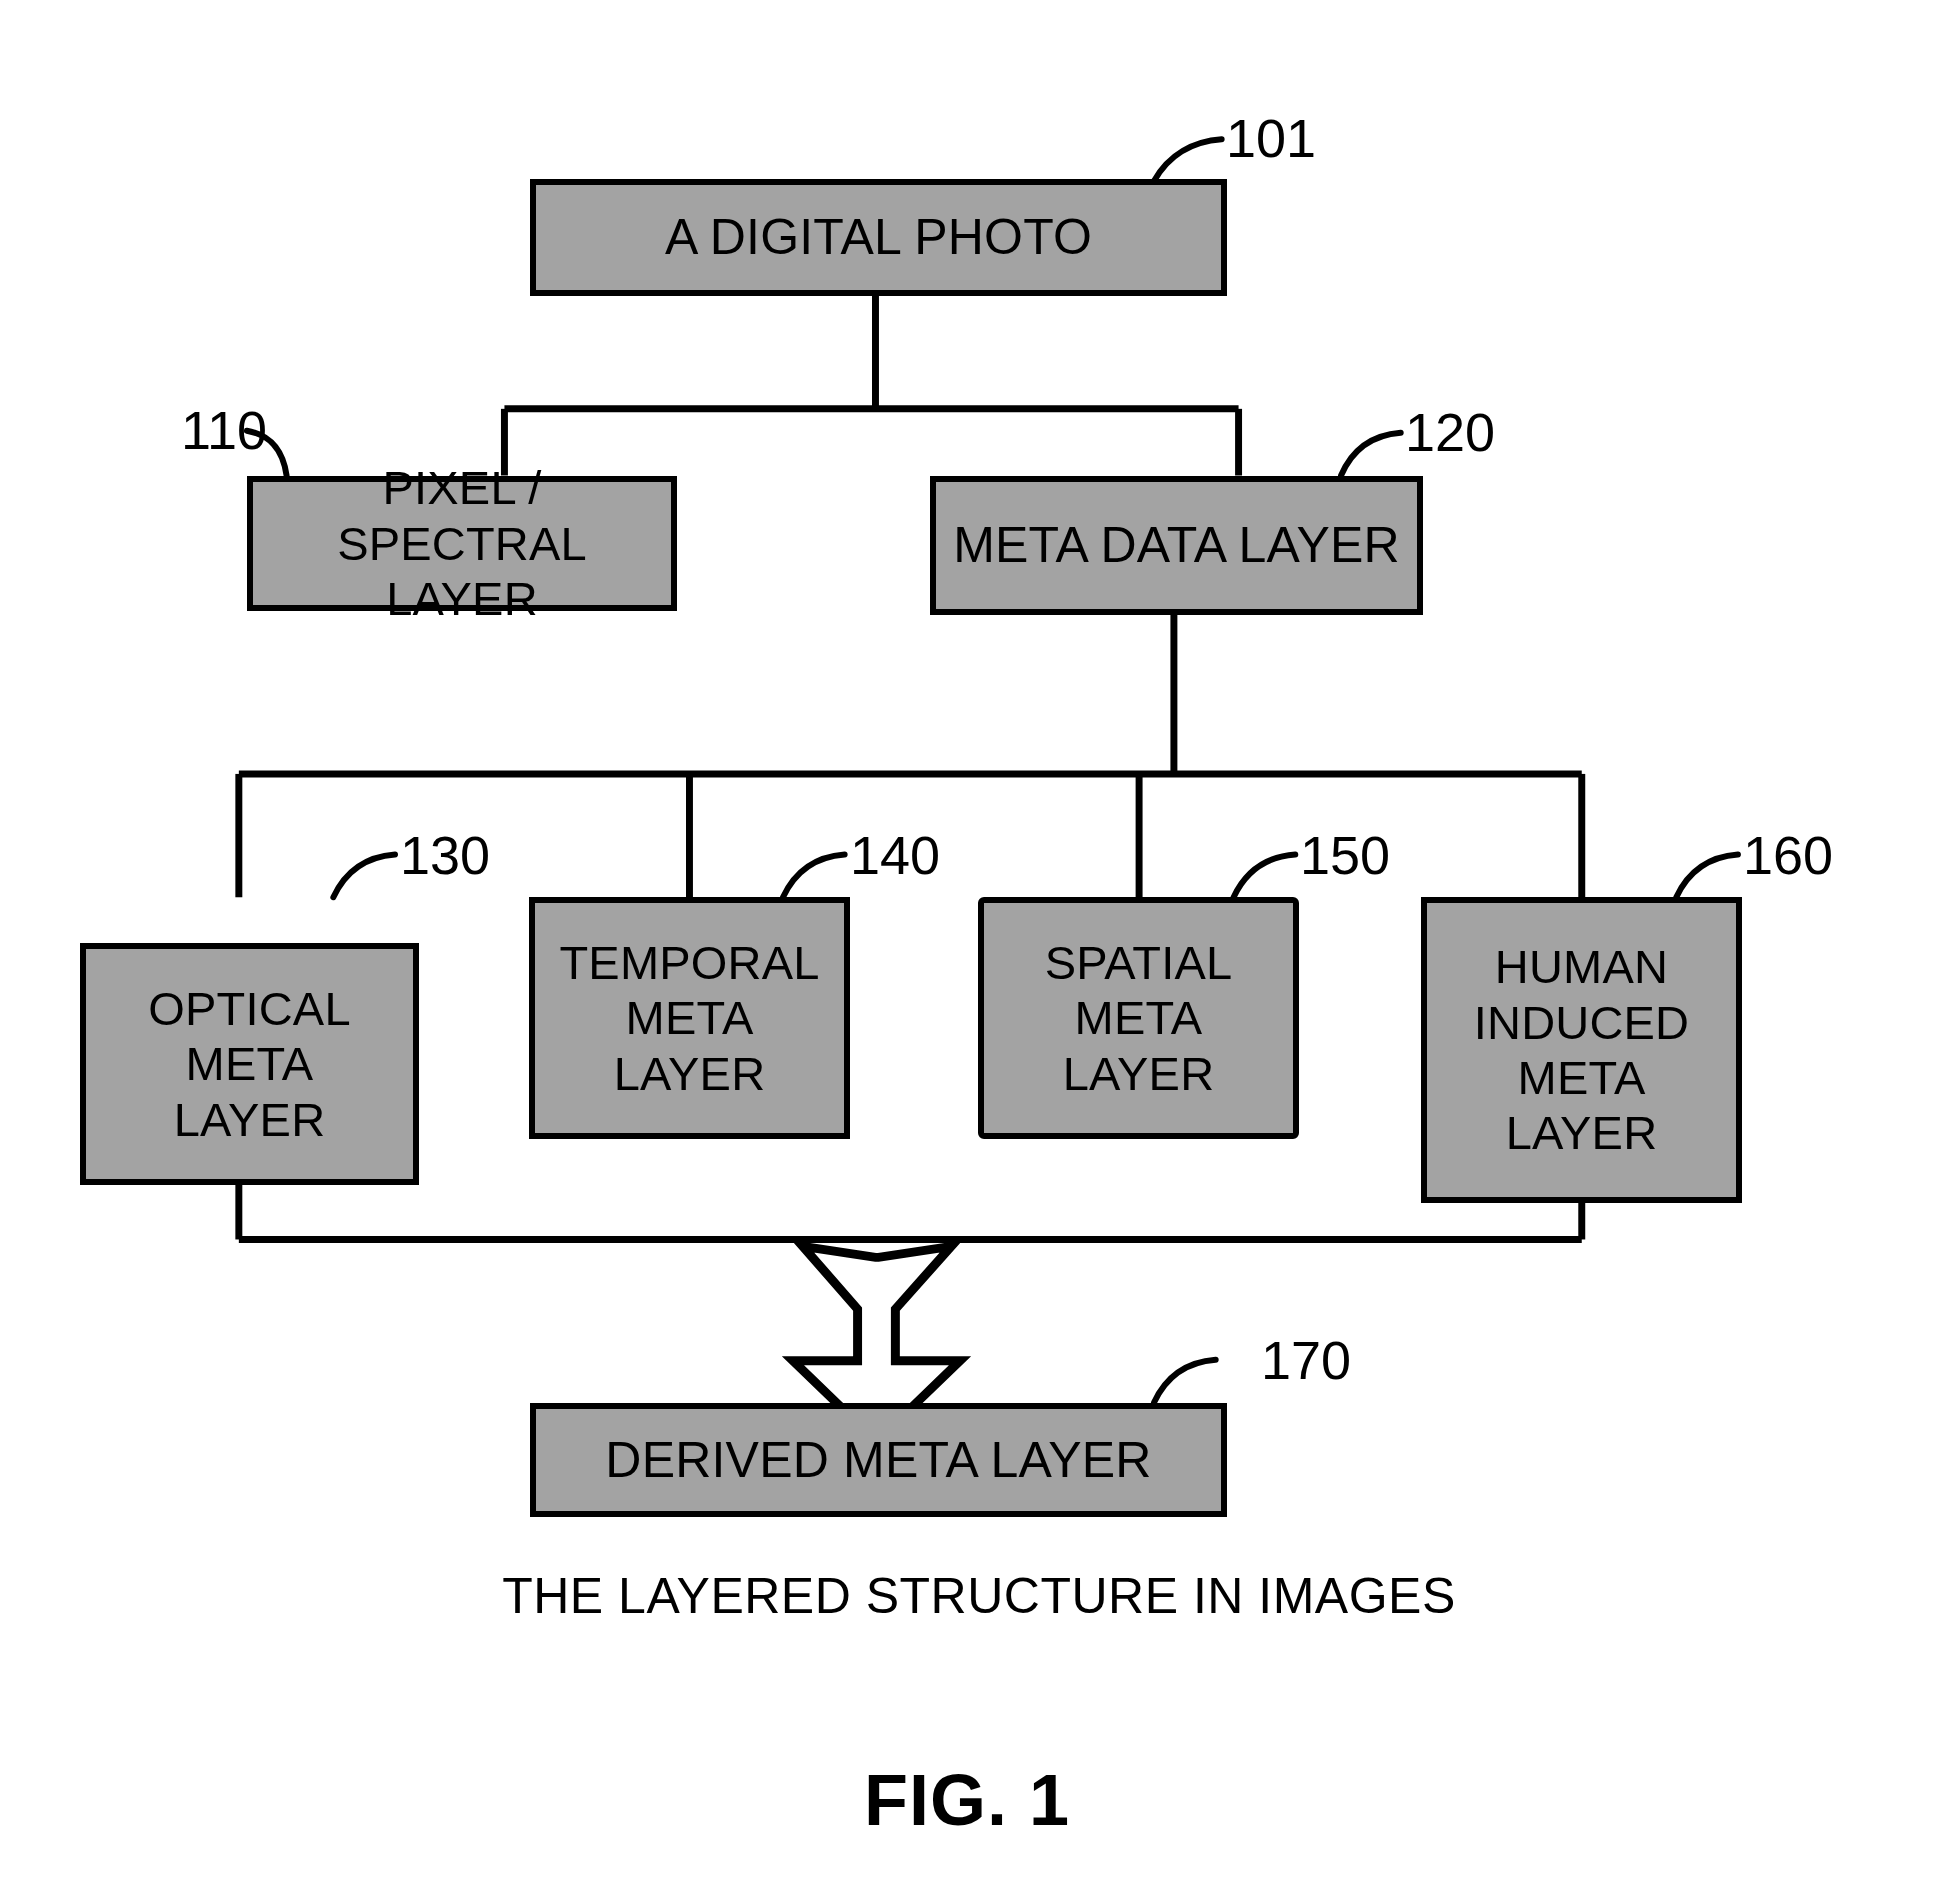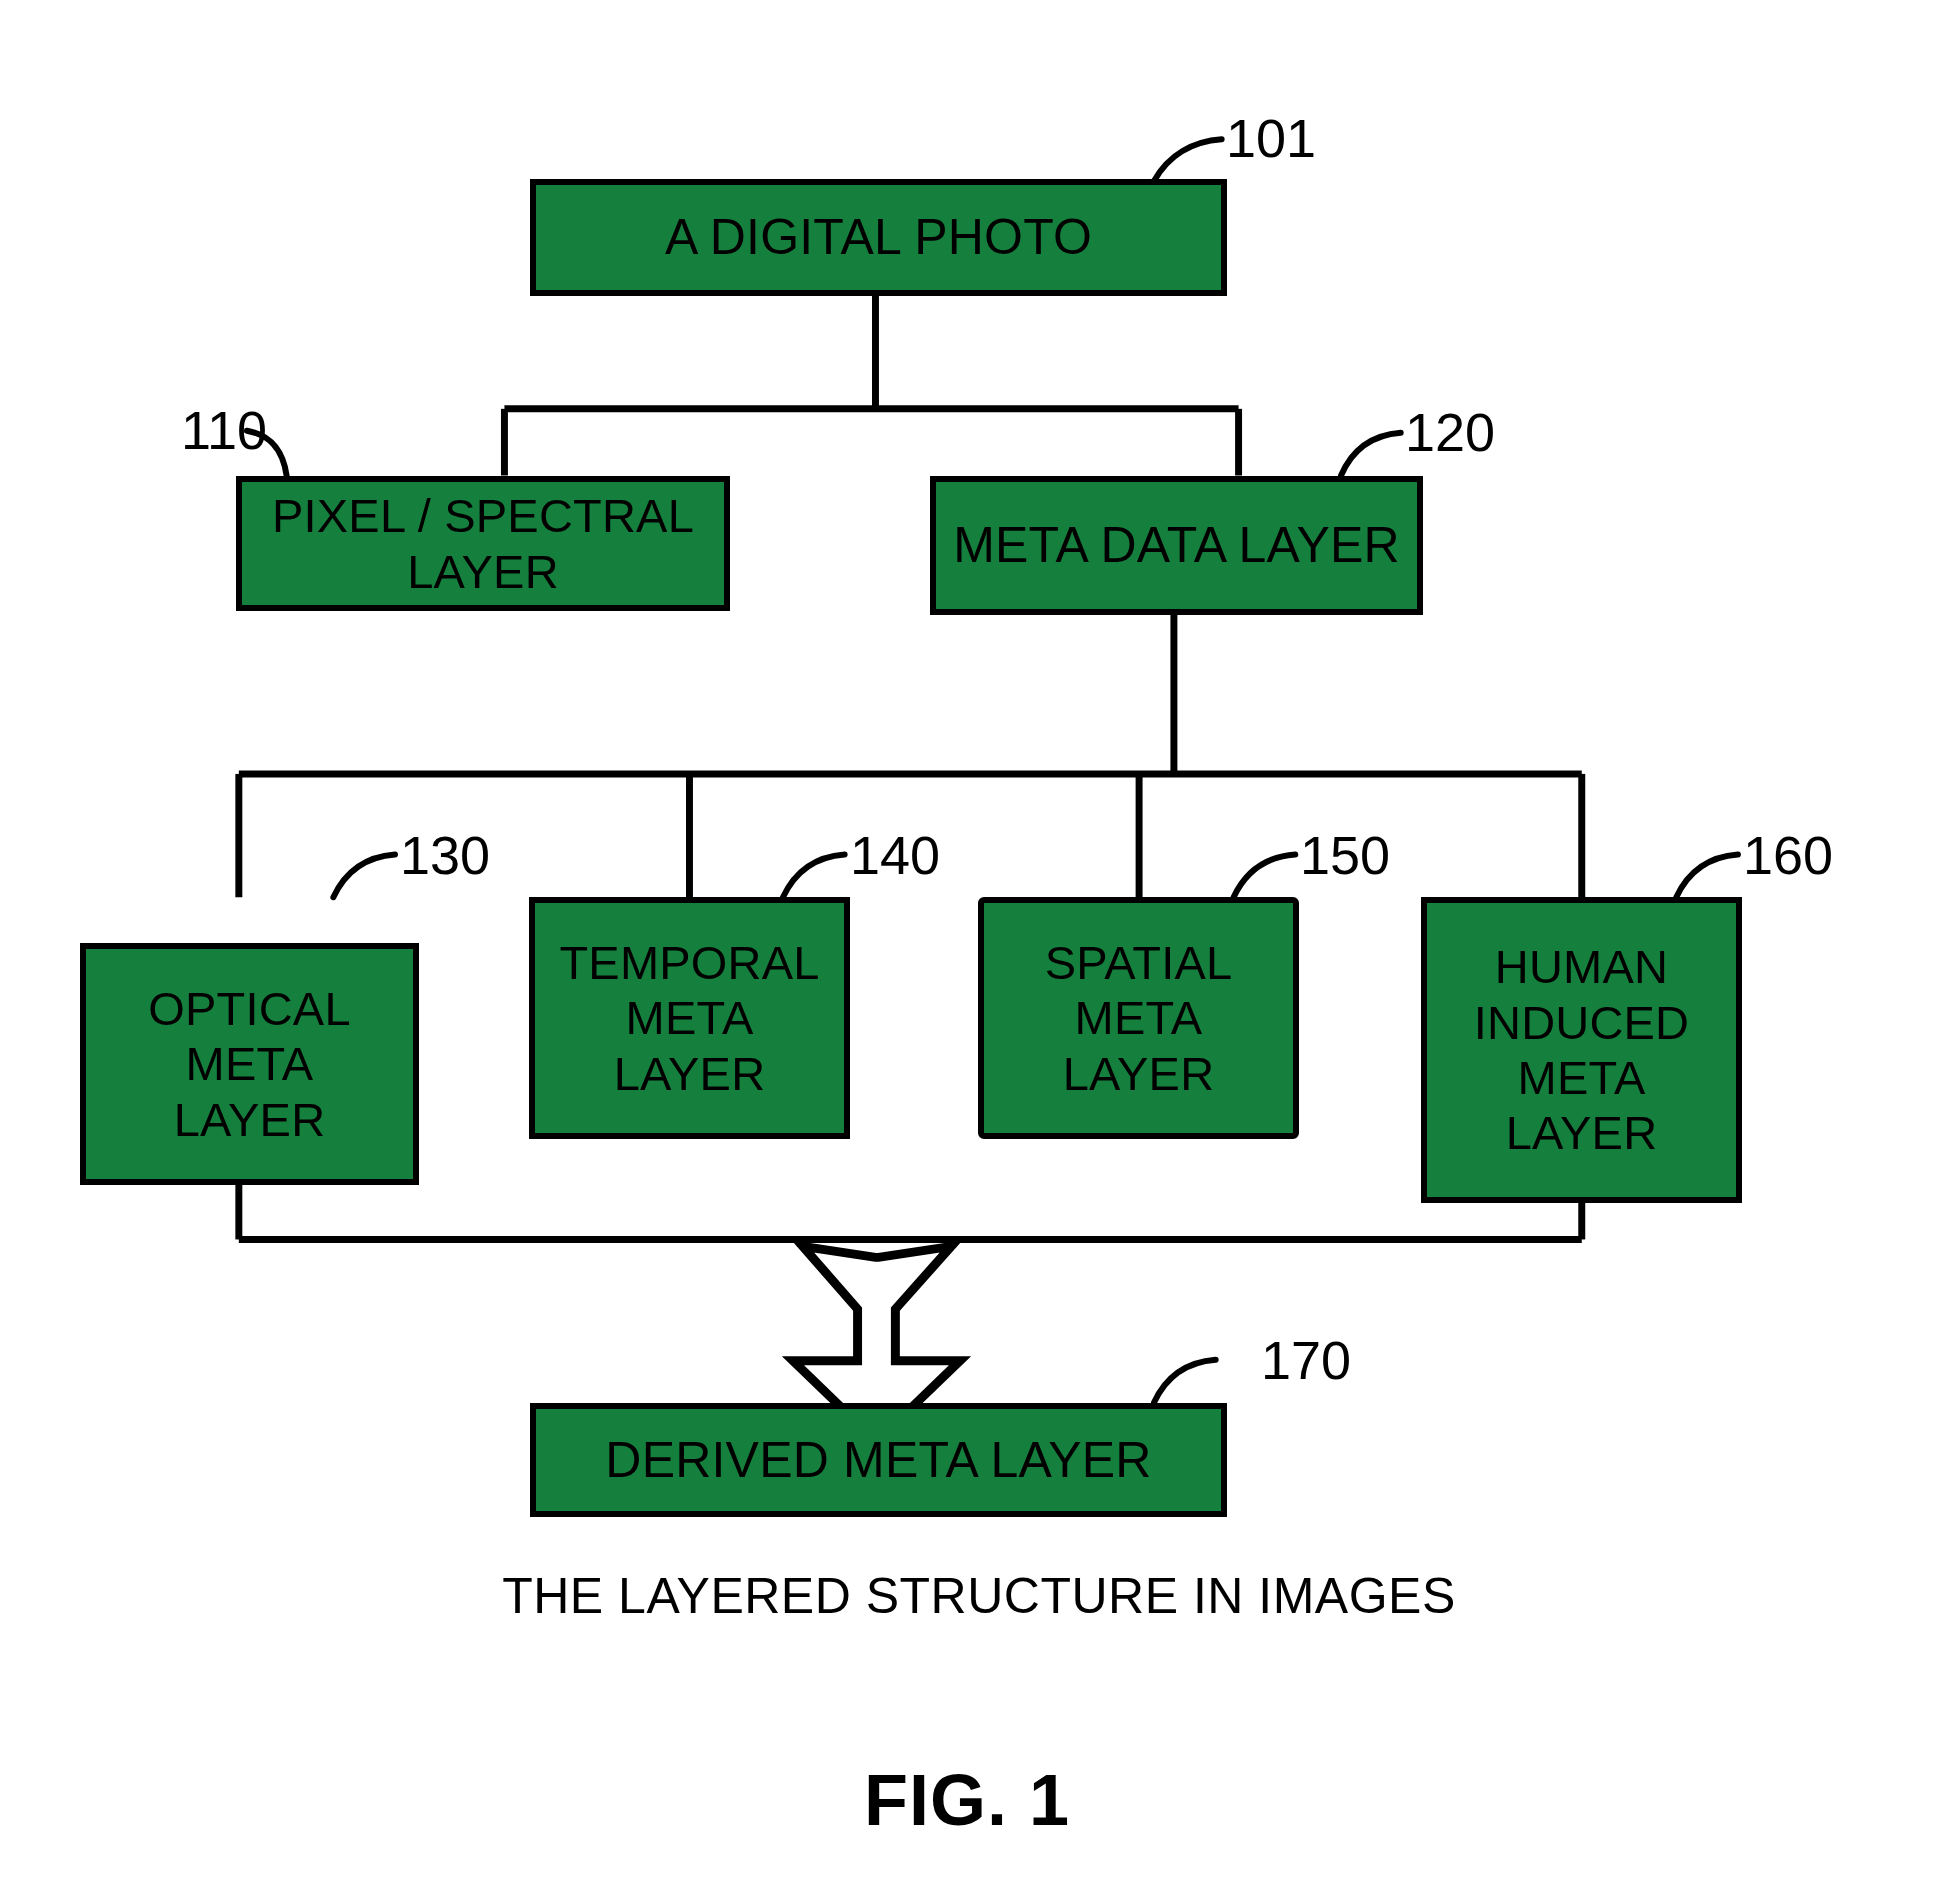--- a/index.html
+++ b/index.html
@@ -22,21 +22,21 @@
     position: absolute;
     left: 0;
     top: 0;
     width: 1934px;
     height: 1896px;
   }
   .node-box {
     position: absolute;
     box-sizing: border-box;
     border: 6px solid #000000;
-    background: #15803d;
+    background: #a3a3a3;
     display: flex;
     align-items: center;
     justify-content: center;
     text-align: center;
   }
   .node-label {
     font-family: "Liberation Sans", sans-serif;
     font-size: 47px;
     line-height: 1.18;
     letter-spacing: 0.2px;
@@ -121,21 +121,21 @@
       <path d="M 1240 902 C 1253 874 1275 861 1302 859"></path>
       <path d="M 1685 902 C 1698 874 1720 861 1747 859"></path>
       <path d="M 1160 1410 C 1173 1382 1195 1369 1222 1367"></path>
     </g>
   </svg>
 
   <div class="node-box" style="left:530px; top:179px; width:697px; height:117px;">
     <span class="node-label wide">A DIGITAL PHOTO</span>
   </div>
 
-  <div class="node-box" style="left:236px; top:476px; width:494px; height:135px;">
+  <div class="node-box" style="left:247px; top:476px; width:430px; height:135px;">
     <span class="node-label">PIXEL / SPECTRAL
 LAYER</span>
   </div>
 
   <div class="node-box" style="left:930px; top:476px; width:493px; height:139px;">
     <span class="node-label wide">META DATA LAYER</span>
   </div>
 
   <div class="node-box" style="left:80px; top:931px; width:339px; height:242px;margin-top:12px;">
     <span class="node-label">OPTICAL

